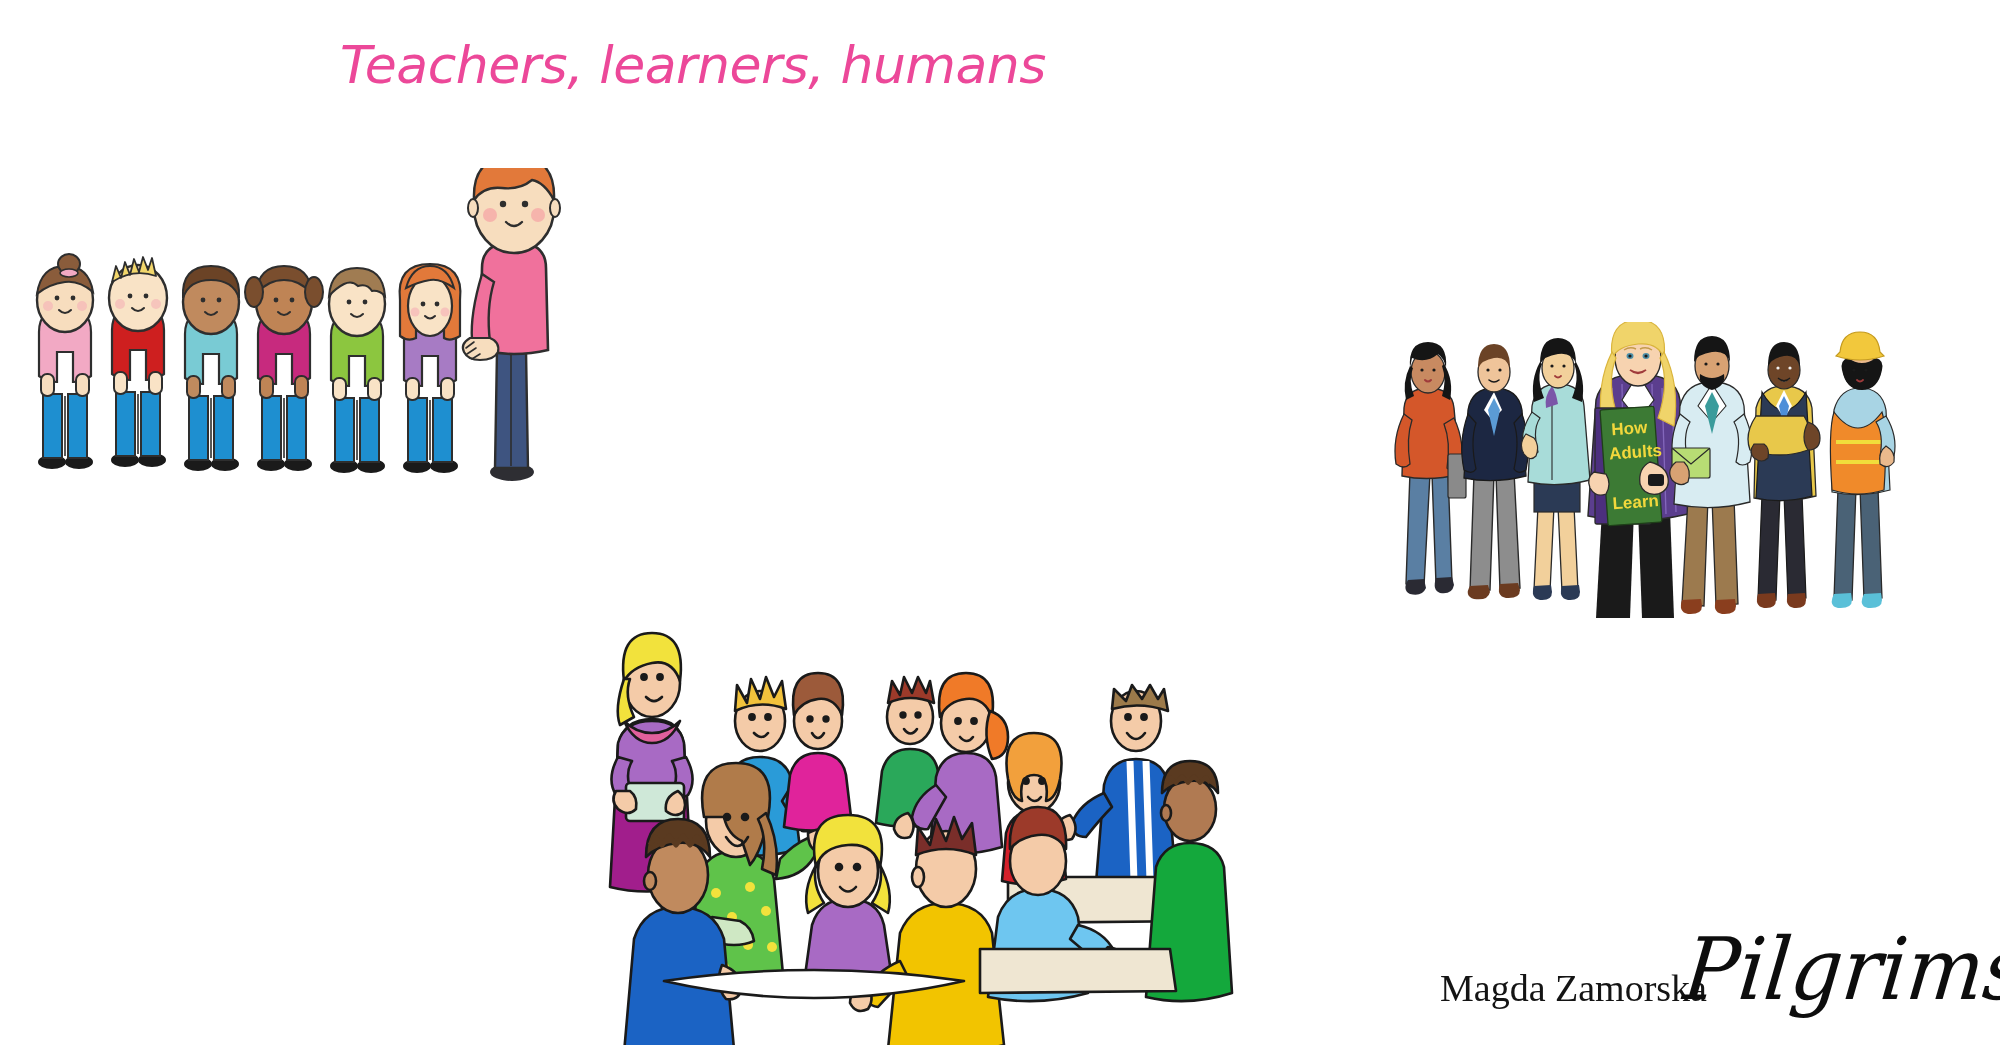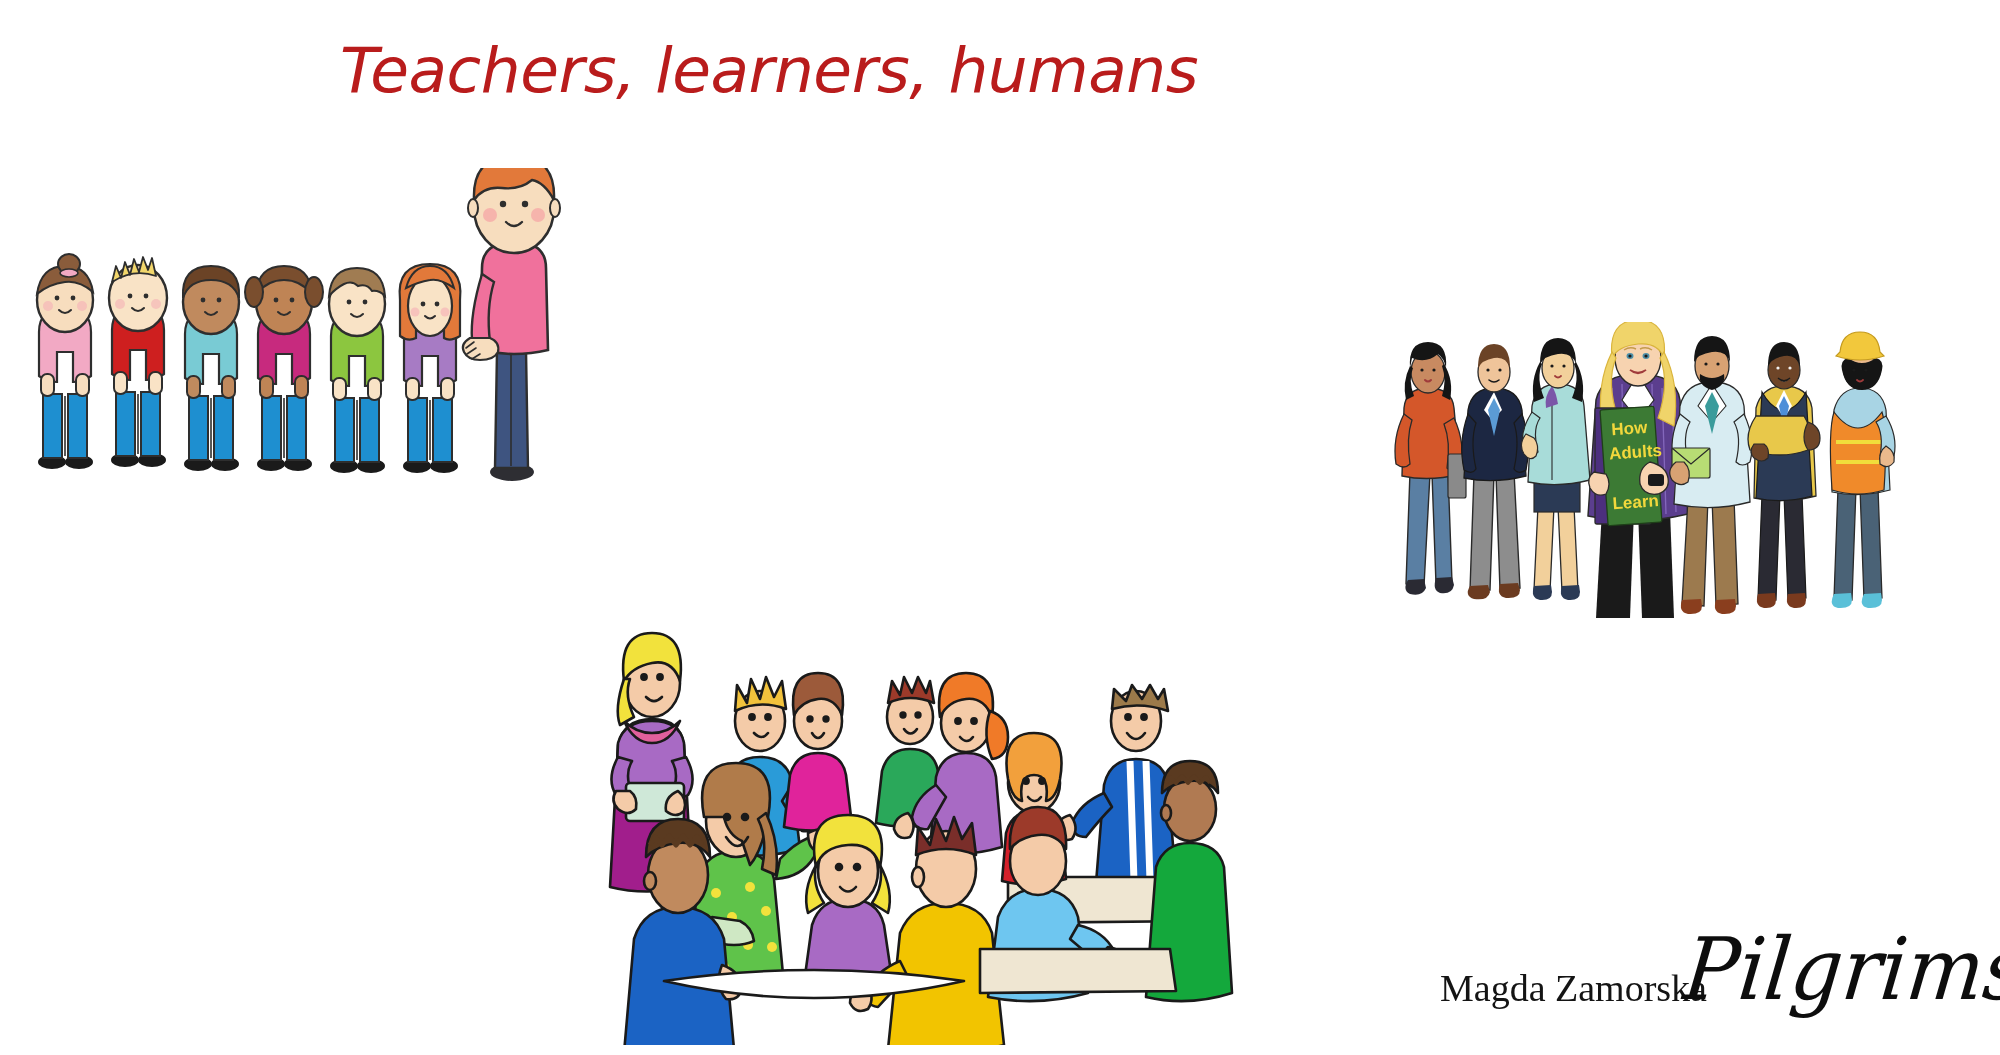--- a/index.html
+++ b/index.html
@@ -24,24 +24,24 @@
 
   
   #slide-title {
     position: absolute;
     left: 340px;
     top: 38px;
     width: 1200px;
     font-family: "DejaVu Sans", sans-serif;
     font-style: italic;
     font-weight: 400;
-    font-size: 63px;
+    font-size: 52px;
     line-height: 1.05;
     letter-spacing: -0.5px;
-    color: #b91c1c;
+    color: #ec4899;
     white-space: nowrap;
   }
 
   
   .clipart {
     position: absolute;
   }
   #kids-teacher-clipart {
     left: 22px;
     top: 168px;

